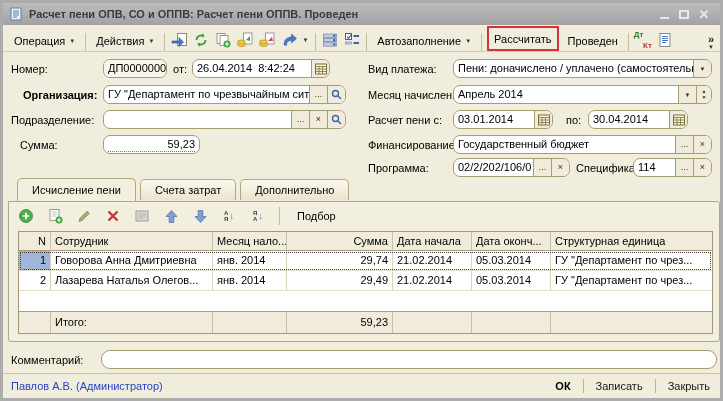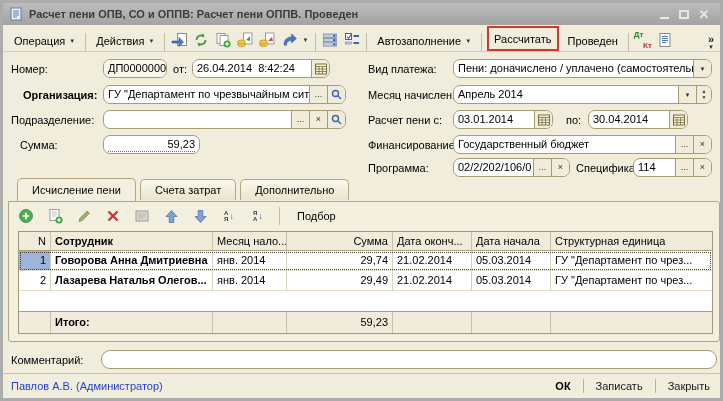--- a/index.html
+++ b/index.html
@@ -83,21 +83,21 @@
     position:absolute;left:9px;top:29px;width:695px;height:103px;box-sizing:border-box;
     border:1px solid #A1997A;background:#fff;display:flex;flex-direction:column;
   }
   .grow{display:flex;flex:0 0 auto;}
   .gcell{box-sizing:border-box;border-right:1px solid #D8D3BF;padding:0 4px;overflow:hidden;white-space:nowrap;}
   .ghead .gcell{background:#F0EBDA;border-right:1px solid #C8C1A8;border-bottom:1px solid #A79E7C;height:19px;line-height:18px;}
   .gdata .gcell{height:20px;line-height:19px;border-bottom:1px solid #E2DECB;}
   .gtotal .gcell{background:#F0EBDA;border-top:1px solid #A79E7C;border-right:1px solid #C8C1A8;height:22px;line-height:21px;}
   .gfill{flex:1;background:#fff;}
   .c0{width:32px;flex:0 0 32px;text-align:right;}
-  .c1{width:162px;flex:0 0 162px;font-weight:bold;}
+  .c1{width:162px;flex:0 0 162px;}
   .c2{width:74px;flex:0 0 74px;}
   .c3{width:106px;flex:0 0 106px;text-align:right;}
   .c4{width:79px;flex:0 0 79px;}
   .c5{width:79px;flex:0 0 79px;}
   .c6{flex:1;border-right:none !important;}
   .gdata.sel{outline:1px dotted #3F3F3F;outline-offset:-2px;}
   .gdata.sel .c0{background:#9FB6DA;}
   
   .footline{position:absolute;left:0;right:0;top:370px;border-top:1px solid #C9C2A8;}
   .userlink{position:absolute;left:8px;top:377px;color:#2743C9;}
@@ -458,22 +458,22 @@
         <span>Подбор</span>
       </button>
     </div>
 
     <div class="grid">
       <div class="grow ghead">
         <div class="gcell c0">N</div>
         <div class="gcell c1">Сотрудник</div>
         <div class="gcell c2">Месяц нало...</div>
         <div class="gcell c3">Сумма</div>
+        <div class="gcell c4">Дата начала</div>
         <div class="gcell c5">Дата оконч...</div>
-        <div class="gcell c4">Дата начала</div>
         <div class="gcell c6">Структурная единица</div>
       </div>
       <div class="grow gdata sel">
         <div class="gcell c0">1</div>
         <div class="gcell c1">Говорова Анна Дмитриевна</div>
         <div class="gcell c2">янв. 2014</div>
         <div class="gcell c3">29,74</div>
         <div class="gcell c4">21.02.2014</div>
         <div class="gcell c5">05.03.2014</div>
         <div class="gcell c6">ГУ "Департамент по чрез...</div>

